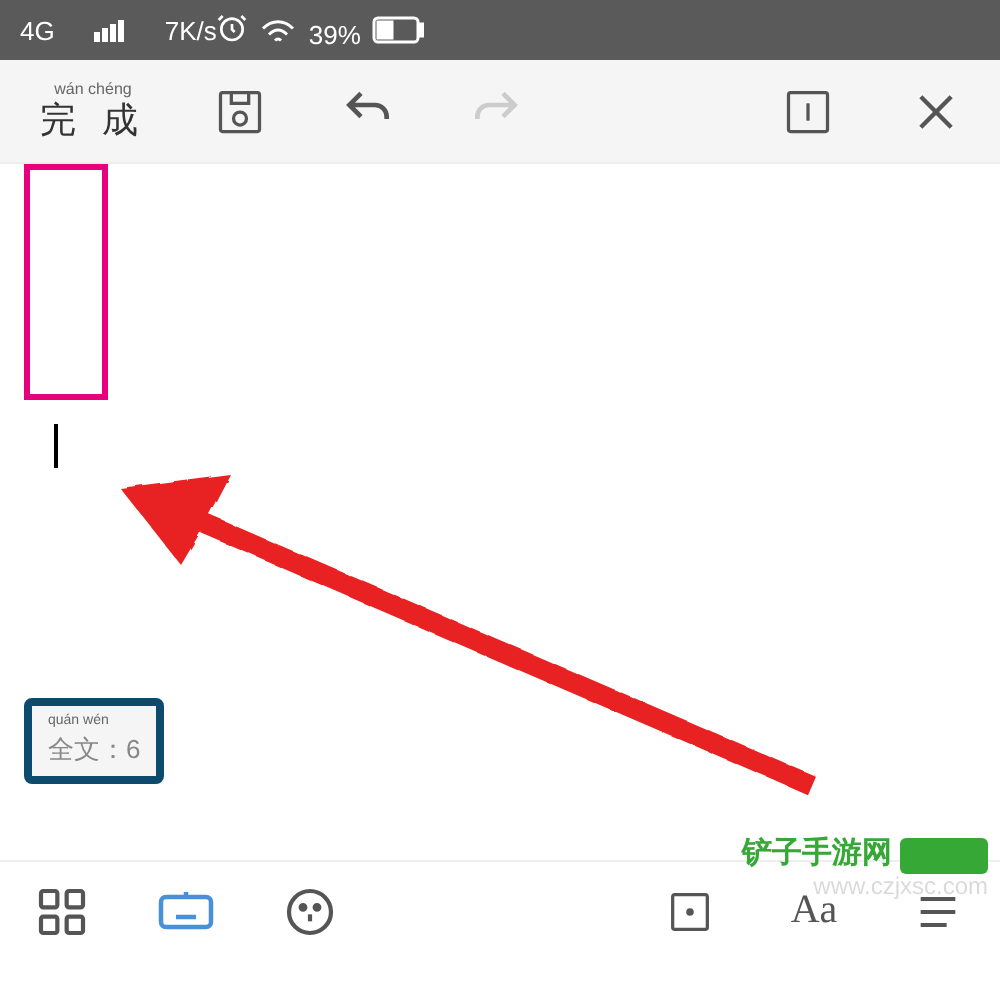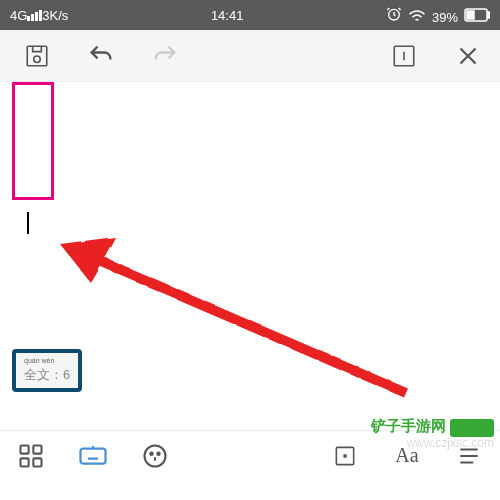--- a/index.html
+++ b/index.html
@@ -1,19 +1,19 @@
 <!DOCTYPE html>
 <html><head>
   <meta charset="utf-8">
   <style>
     * { margin: 0; padding: 0; box-sizing: border-box; }
     body { width: 500px; height: 500px; font-family: -apple-system, sans-serif; background: #fff; position: relative; overflow: hidden; }
     
     .status-bar { height: 30px; background: #5a5a5a; color: #fff; display: flex; align-items: center; padding: 0 10px; font-size: 13px; }
-    .status-left { display: flex; align-items: center; gap: 0; }
+    .status-left { display: flex; align-items: center; gap: 20px; }
     .status-center { flex: 1; text-align: center; }
     .status-right { display: flex; align-items: flex-end; gap: 6px; }
     .signal-bars { display: flex; align-items: flex-end; gap: 1px; }
     .bar { width: 3px; background: #fff; }
     .b1 { height: 5px; } .b2 { height: 7px; } .b3 { height: 9px; } .b4 { height: 11px; }
     
     .toolbar { height: 52px; background: #f5f5f5; display: flex; align-items: center; padding: 0 15px 0 20px; gap: 30px; border-bottom: 1px solid #eee; }
     .complete-btn { text-align: center; line-height: 1; }
     .pinyin { font-size: 8px; color: #666; display: block; margin-bottom: 2px; }
     .complete-text { font-size: 18px; color: #333; letter-spacing: 4px; }
@@ -43,23 +43,22 @@
 
 <div class="status-bar">
   <div class="status-left">
     <span>4G</span>
     <span class="signal-bars">
       <span class="bar b1"></span>
         <span class="bar b2"></span>
         <span class="bar b3"></span>
         <span class="bar b4"></span>
     </span>
-    <span>3K/s</span>
+    <span>7K/s</span>
   </div>
-  <div class="status-center">14:41</div>
   <div class="status-right">
     <span>
       <svg width="16" height="16" viewBox="0 0 24 24" fill="none" stroke="#fff" stroke-width="2">
           <circle cx="12" cy="13" r="8"></circle>
           <path d="M12 9v4l2 2M5 3L2 6M22 6l-3-3"></path>
         </svg>
     </span>
     <span>
       <svg width="18" height="14" viewBox="0 0 24 18" fill="none" stroke="#fff" stroke-width="2">
           <path d="M2 8c6-6 14-6 20 0M6 12c4-4 8-4 12 0M10 16c1.3-1.3 2.7-1.3 4 0"></path>
@@ -70,20 +69,24 @@
       <svg width="26" height="14" viewBox="0 0 26 14" fill="none" stroke="#fff" stroke-width="1.5">
           <rect x="1" y="1" width="22" height="12" rx="2"></rect>
           <rect x="24" y="4" width="2" height="6" fill="#fff"></rect>
           <rect x="3" y="3" width="7" height="8" fill="#fff"></rect>
         </svg>
     </span>
   </div>
 </div>
 
 <div class="toolbar">
+  <div class="complete-btn">
+    <span class="pinyin">wán chéng</span>
+    <span class="complete-text">完 成</span>
+  </div>
   <div class="toolbar-icon">
     <svg width="26" height="26" viewBox="0 0 24 24" fill="none" stroke="#555" stroke-width="1.5">
         <rect x="3" y="3" width="18" height="18" rx="1"></rect>
         <path d="M8 3v5h8V3"></path>
         <circle cx="12" cy="15" r="3"></circle>
       </svg>
   </div>
   <div class="toolbar-icon">
     <svg width="28" height="28" viewBox="0 0 24 24" fill="none" stroke="#555" stroke-width="2">
         <path d="M9 14L4 9l5-5M4 9h11a5 5 0 015 5v1"></path>

